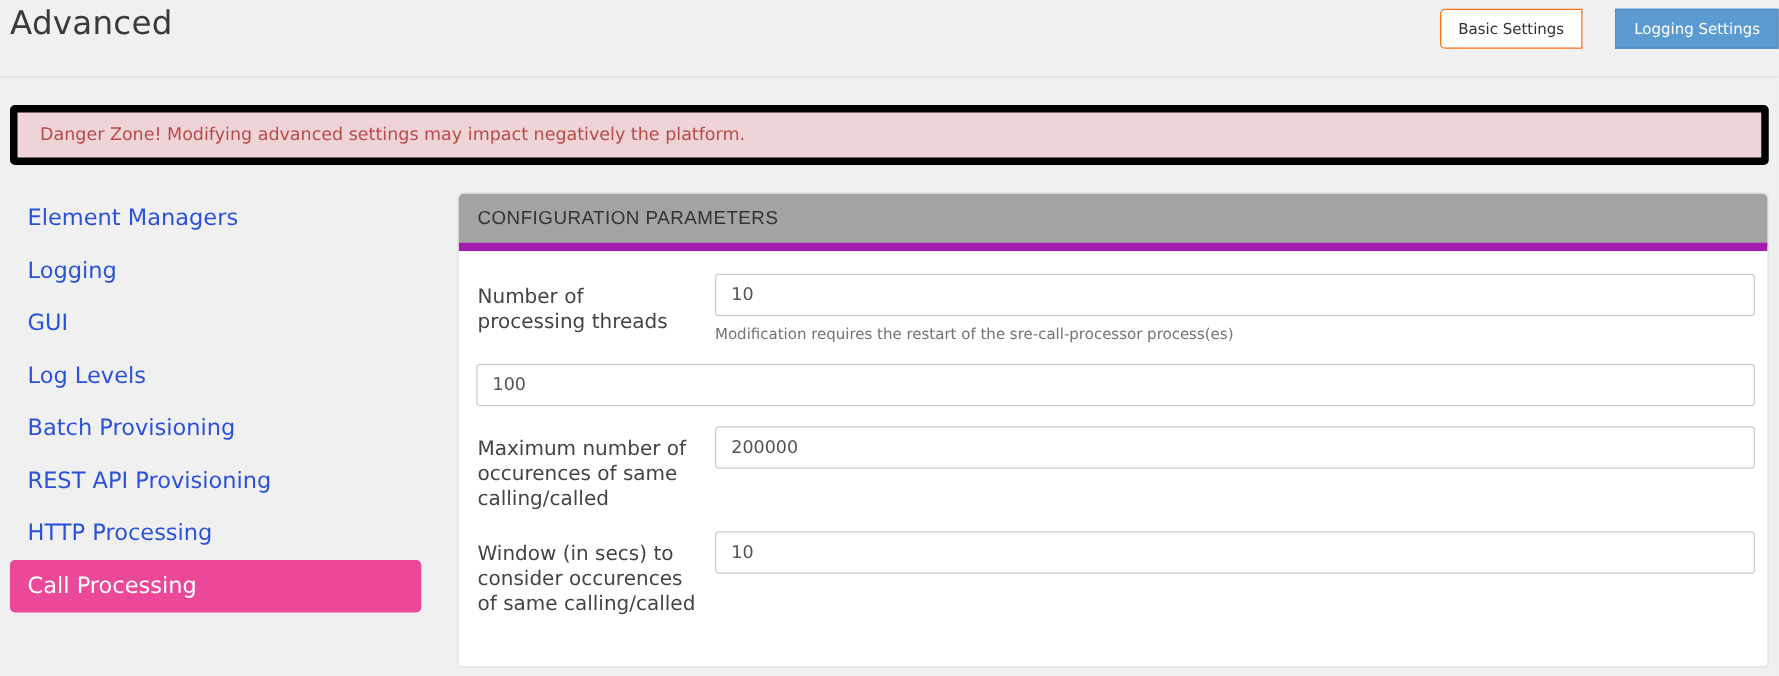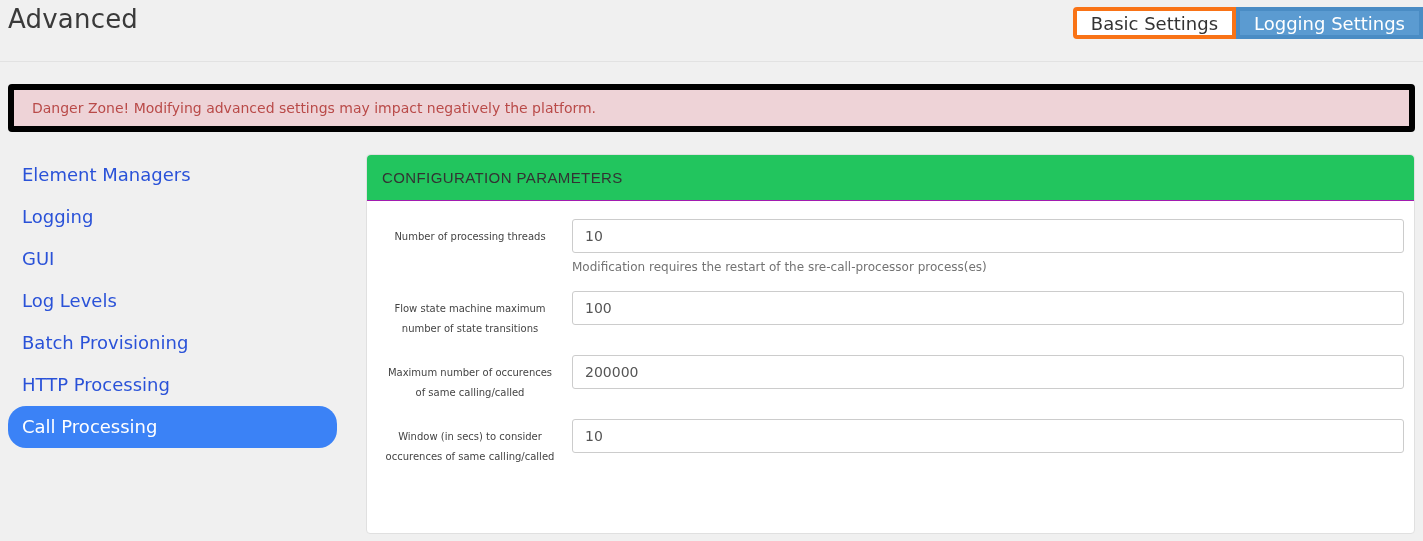--- a/index.html
+++ b/index.html
@@ -37,26 +37,27 @@
     right: 0px;
     top: 7px;
     display: flex;
   }
   .toggle-btn {
     height: 32px;
     padding: 0 14px;
     display: flex;
     align-items: center;
     justify-content: center;
-    font-size: 18px;
+    font-size: 12px;
     cursor: pointer;
-    border: 4px solid #f97316;
+    border: 1px solid #f97316;
     background: #ffffff;
     color: #333333;
     white-space: nowrap;
+    margin-left: 26px;
   }
   .toggle-btn.first {
     border-top-left-radius: 4px;
     border-bottom-left-radius: 4px;
   }
   .toggle-btn.active {
     background: #5b9bd1;
     border-color: #4a8cc4;
     color: #ffffff;
     border-left-color: #4a8cc4;
@@ -97,38 +98,37 @@
     height: 42px;
     line-height: 42px;
     padding: 0 14px;
     font-size: 18px;
     color: #2a52d8;
     cursor: pointer;
     border-radius: 4px;
     white-space: nowrap;
   }
   .nav-item.active {
-    background: #3b82f6;
+    background: #ec4899;
     color: #ffffff;
-    border-radius: 18px;
   }
 
   
   .panel {
     margin-left: 29px;
     flex: 1 1 auto;
     background: #ffffff;
     border: 1px solid #e0e0e0;
     border-radius: 4px;
     min-height: 380px;
   }
   .panel-head {
     height: 46px;
-    background: #22c55e;
-    border-bottom: 1px solid #a21caf;
+    background: #a3a3a3;
+    border-bottom: 7px solid #a21caf;
     display: flex;
     align-items: center;
     padding: 0 15px;
     border-top-left-radius: 4px;
     border-top-right-radius: 4px;
   }
   .panel-title {
     font-family: "Liberation Sans", sans-serif;
     font-size: 15px;
     color: #333333;
@@ -138,22 +138,22 @@
     padding: 18px 0 0 0;
   }
   .form-row {
     display: flex;
     align-items: flex-start;
     margin-bottom: 16px;
   }
   .form-label {
     width: 176px;
     flex: 0 0 176px;
-    text-align: center;
-    font-size: 10px;
+    text-align: left;
+    font-size: 16px;
     line-height: 20px;
     color: #444444;
     padding-top: 8px;
     margin-left: 15px;
   }
   .form-control-wrap {
     flex: 1 1 auto;
     margin-left: 14px;
     margin-right: 10px;
   }
@@ -195,40 +195,40 @@
 </div>
 
 <div class="content">
 
   <div class="sidebar">
     <div class="nav-item">Element Managers</div>
     <div class="nav-item">Logging</div>
     <div class="nav-item">GUI</div>
     <div class="nav-item">Log Levels</div>
     <div class="nav-item">Batch Provisioning</div>
+    <div class="nav-item">REST API Provisioning</div>
     <div class="nav-item">HTTP Processing</div>
     <div class="nav-item active">Call Processing</div>
   </div>
 
   <div class="panel">
     <div class="panel-head">
       <span class="panel-title">CONFIGURATION PARAMETERS</span>
     </div>
     <div class="panel-body">
 
       <div class="form-row">
         <div class="form-label">Number of processing threads</div>
         <div class="form-control-wrap">
           <input class="form-input" type="text" value="10" style="">
           <div class="help-text">Modification requires the restart of the sre-call-processor process(es)</div>
         </div>
       </div>
 
       <div class="form-row">
-        <div class="form-label">Flow state machine maximum number of state transitions</div>
         <div class="form-control-wrap">
           <input class="form-input" type="text" value="100" style="">
         </div>
       </div>
 
       <div class="form-row">
         <div class="form-label">Maximum number of occurences of same calling/called</div>
         <div class="form-control-wrap">
           <input class="form-input" type="text" value="200000" style="">
         </div>

